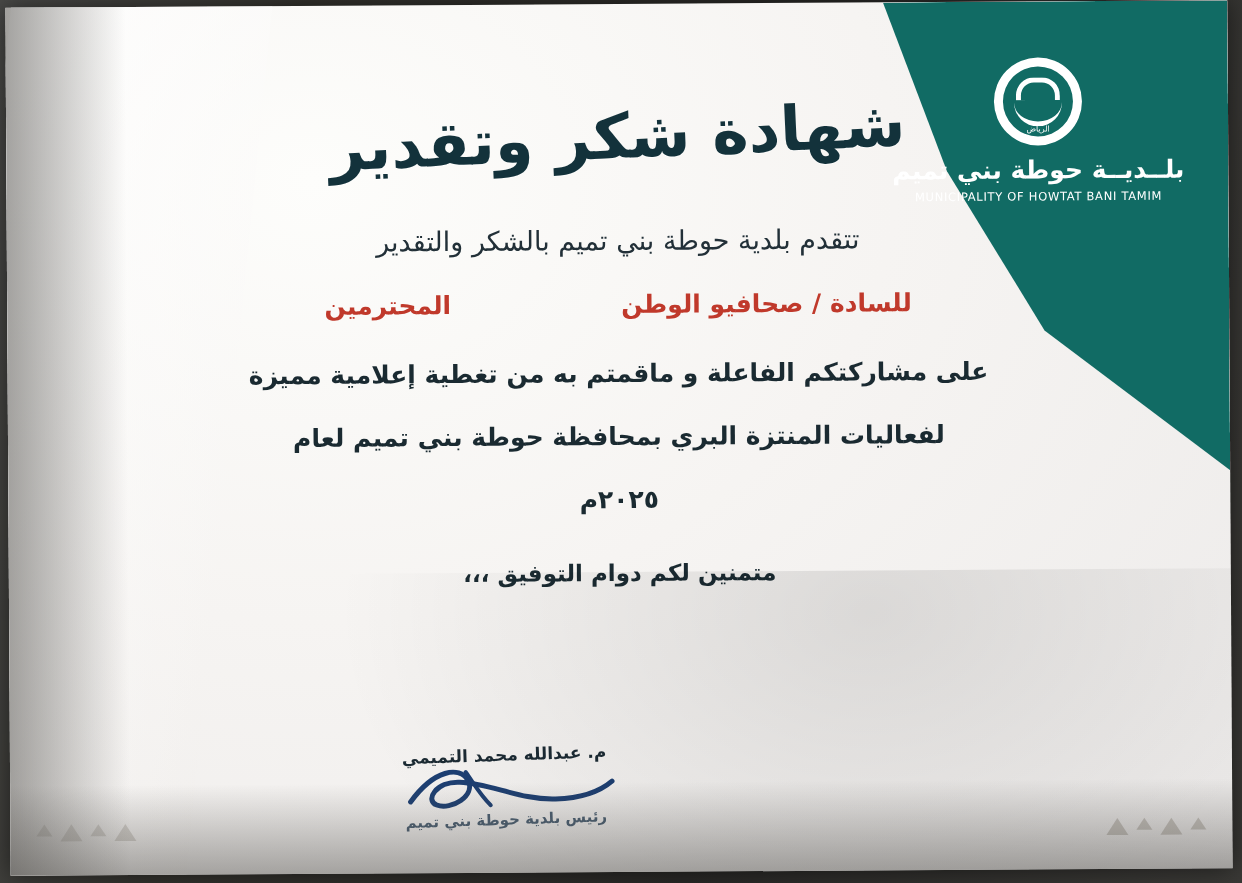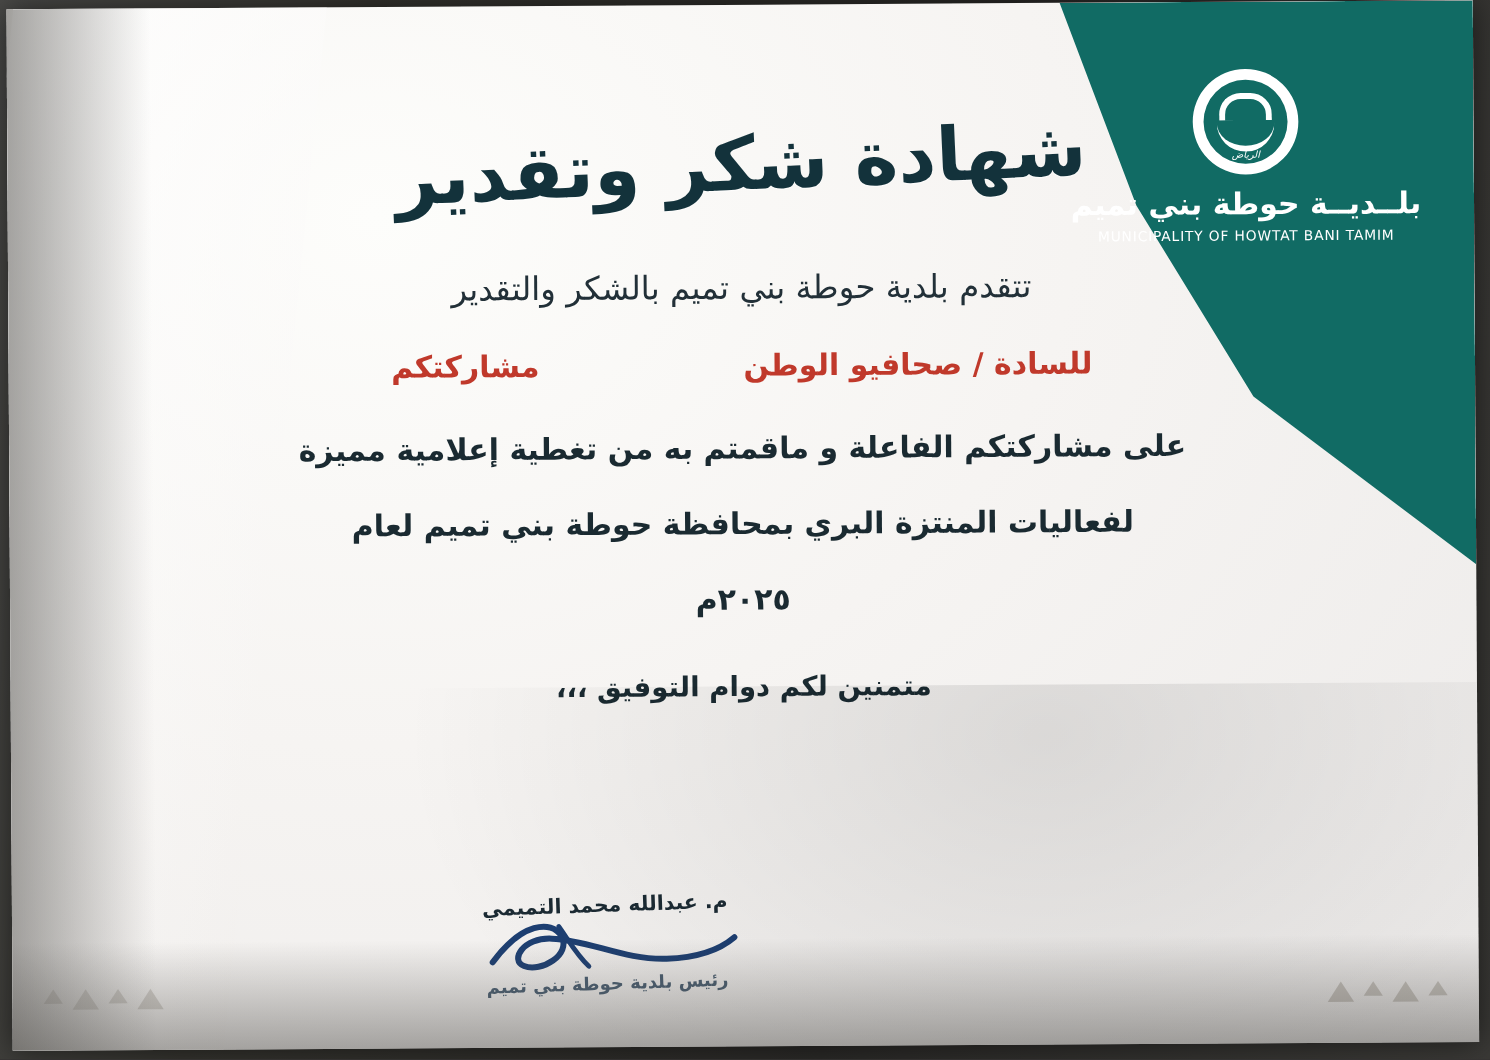--- a/index.html
+++ b/index.html
@@ -88,21 +88,20 @@
     text-align: center;
     color: #ffffff;
   }
   .logo-mark {
     width: 88px;
     height: 88px;
     margin: 0 auto 10px auto;
     border-radius: 50%;
     background: #ffffff;
     position: relative;
-    font-style: italic;
   }
   .logo-mark .inner {
     position: absolute;
     inset: 9px;
     border-radius: 50%;
     background: #116b64;
   }
   .logo-mark .palm {
     position: absolute;
     left: 50%;
@@ -262,21 +261,21 @@
       <div class="logo-en">MUNICIPALITY OF HOWTAT BANI TAMIM</div>
     </div>
 
     <div class="content">
       <div class="title">شهادة شكر وتقدير</div>
 
       <div class="line-intro">تتقدم بلدية حوطة بني تميم بالشكر والتقدير</div>
 
       <div class="recipient-row">
         <span>للسادة / صحافيو الوطن</span>
-        <span>مشاركتكم</span>
+        <span>المحترمين</span>
       </div>
 
       <div class="body-line b1">على مشاركتكم الفاعلة و ماقمتم به من تغطية إعلامية مميزة</div>
       <div class="body-line b2">لفعاليات المنتزة البري بمحافظة حوطة بني تميم لعام</div>
       <div class="body-line b3">٢٠٢٥م</div>
 
       <div class="closing">متمنين لكم دوام التوفيق ،،،</div>
     </div>
 
     <div class="sign-block">

